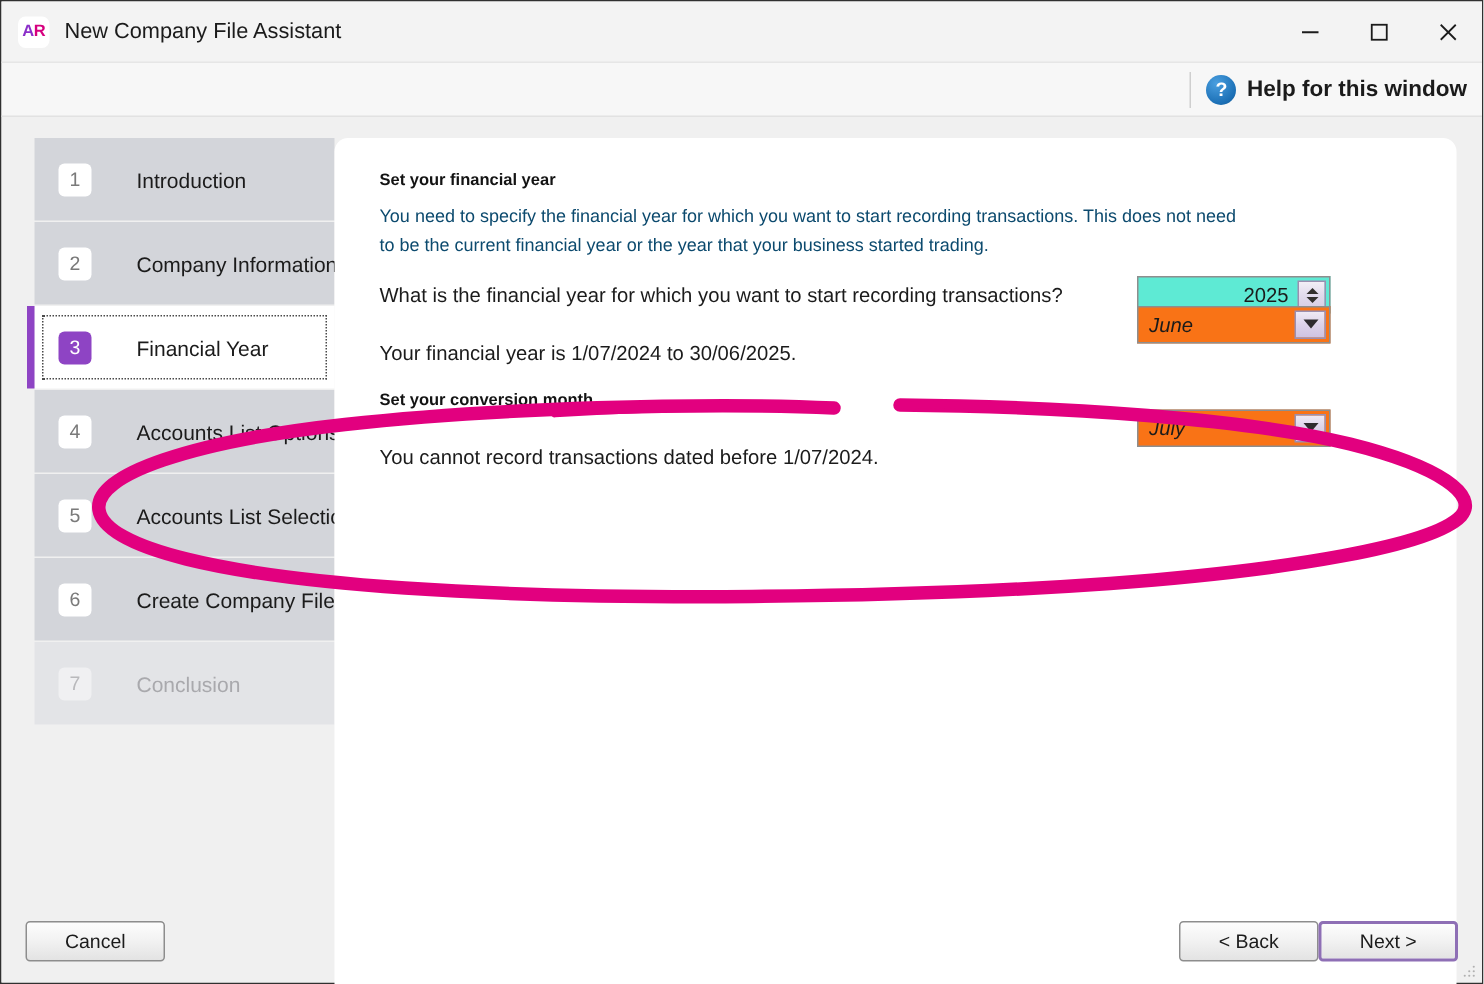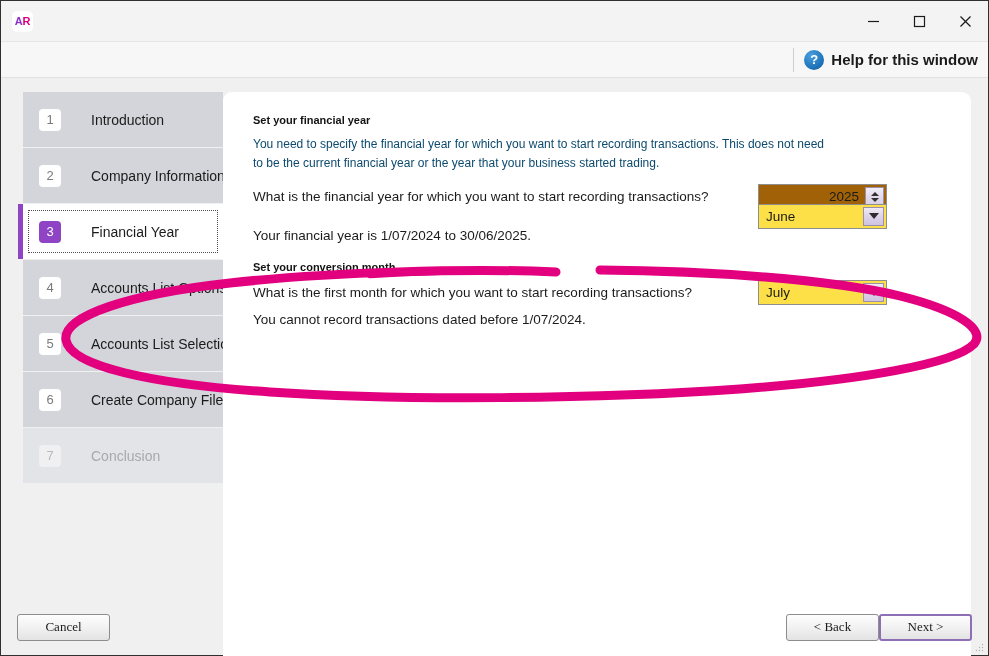--- a/index.html
+++ b/index.html
@@ -219,21 +219,21 @@
   }
   .field-slot {
     position: absolute;
     right: 84px;
   }
 
   
   .spinner {
     width: 129px; height: 25px;
     border: 1px solid #8e8e8e;
-    background: #a16207;
+    background: #5eead4;
     display: flex;
     align-items: stretch;
   }
   .spinner .val {
     flex: 1;
     display: flex;
     align-items: center;
     justify-content: flex-end;
     padding-right: 6px;
     font-size: 13.5px;
@@ -261,24 +261,25 @@
     width: 0; height: 0;
     border-left: 4px solid transparent;
     border-right: 4px solid transparent;
     border-top: 4px solid #33302e;
   }
 
   
   .dropdown {
     width: 129px; height: 25px;
     border: 1px solid #8e8e8e;
-    background: #fde047;
+    background: #f97316;
     display: flex;
     align-items: stretch;
     cursor: pointer;
+    font-style: italic;
   }
   .dropdown .val {
     flex: 1;
     display: flex;
     align-items: center;
     padding-left: 7px;
     font-size: 13.5px;
     color: #1b1b1b;
   }
   .dd-btn {
@@ -312,21 +313,21 @@
     width: 100%;
     height: 56px;
     display: flex;
     align-items: center;
     padding: 0 16px;
   }
   .wbtn {
     height: 27px;
     min-width: 93px;
     padding: 0 14px;
-    font-family: Liberation Serif, serif;
+    font-family: Liberation Sans, sans-serif;
     font-size: 13px;
     color: #1b1b1b;
     background: linear-gradient(to bottom, #fdfdfd 0%, #f2f2f2 48%, #e3e3e3 100%);
     border: 1px solid #8d8d8d;
     border-radius: 3px;
     cursor: pointer;
     display: flex;
     align-items: center;
     justify-content: center;
   }
@@ -355,20 +356,21 @@
 </head>
 <body>
 
 <div id="window-frame">
 
   <div id="title-bar">
     <div id="app-logo">
       <span class="la">A</span>
         <span class="lr">R</span>
     </div>
+    <div id="window-title">New Company File Assistant</div>
     <div id="win-controls">
       <div class="win-btn" id="win-min">
         <svg width="13" height="13" viewBox="0 0 13 13">
             <line x1="1" y1="6.5" x2="12" y2="6.5" stroke="#1b1b1b" stroke-width="1.2"></line>
           </svg>
       </div>
       <div class="win-btn" id="win-max">
         <svg width="13" height="13" viewBox="0 0 13 13">
             <rect x="1.5" y="1.5" width="10" height="10" fill="none" stroke="#1b1b1b" stroke-width="1.2"></rect>
           </svg>
@@ -459,21 +461,20 @@
               </div>
           </div>
         </div>
       </div>
 
       <div class="info-line tight">Your financial year is 1/07/2024 to 30/06/2025.</div>
 
       <div class="sect-head second">Set your conversion month</div>
 
       <div class="q-row">
-        <div class="q-label">What is the first month for which you want to start recording transactions?</div>
         <div class="field-slot">
           <div class="dropdown">
             <div class="val">July</div>
             <div class="dd-btn">
                 <div class="chev"></div>
               </div>
           </div>
         </div>
       </div>
 

